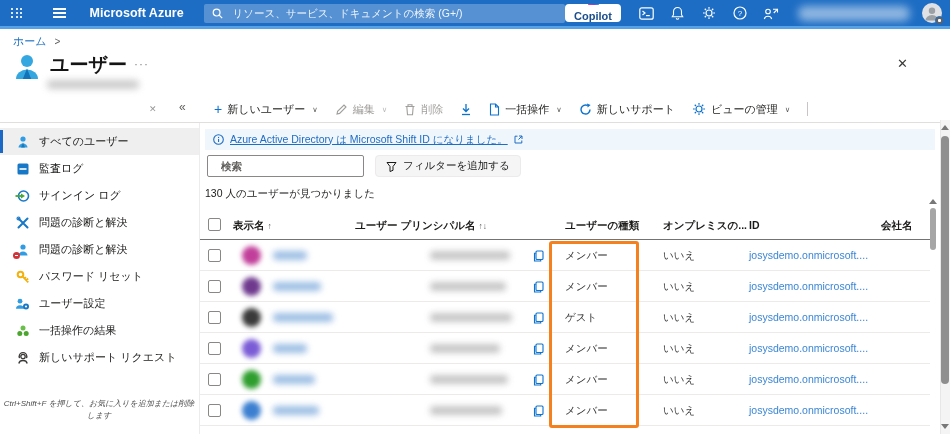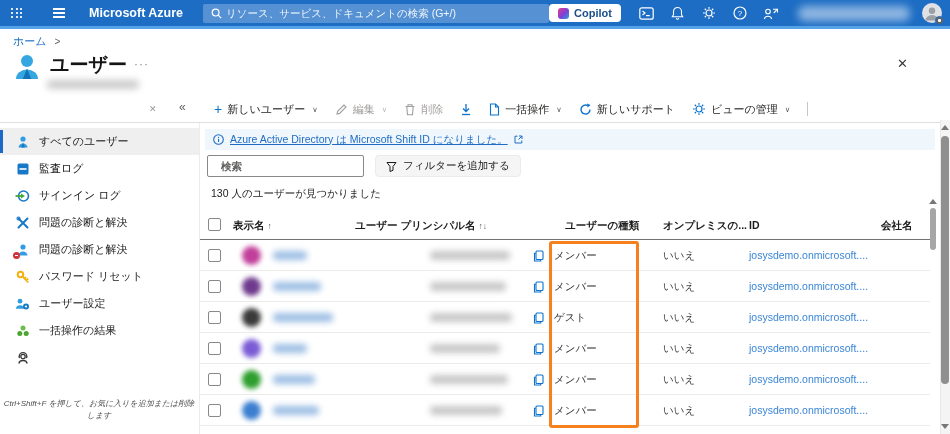--- a/index.html
+++ b/index.html
@@ -12,27 +12,27 @@
   
   .topbar { position:absolute; left:0; top:0; width:950px; height:26px;
     background:#1d6dc4; display:flex; align-items:center; }
   .topbar-strip { position:absolute; left:0; top:26px; width:950px; height:3px; background:#55a3e6; }
   .waffle { margin-left:11px; display:grid; grid-template-columns:repeat(3,3px); grid-gap:1.5px; }
   .waffle i { width:2.2px; height:2.2px; background:rgba(255,255,255,.85); display:block; }
   .hamburger { margin-left:30px; width:13px; display:flex; flex-direction:column; gap:2.5px; }
   .hamburger i { height:1.6px; background:#fff; display:block; }
   .brand { margin-left:24px; font-size:12.5px; font-weight:bold; color:#fff; white-space:nowrap; }
   .gsearch { margin-left:20px; width:372px; height:19px; background:rgba(255,255,255,.25);
-    border-radius:2px; display:flex; align-items:center; gap:4px; padding:0 8px; }
+    border-radius:2px; display:flex; align-items:center; gap:10px; padding:0 8px; }
   .gsearch input { flex:1; background:transparent; border:none; outline:none; color:#fff; font-size:10.5px;
     font-family:inherit; }
   .gsearch input::placeholder { color:rgba(255,255,255,.92); }
   .topbar-right { margin-left:auto; display:flex; align-items:center; margin-right:8px; }
   .copilot { background:#fff; border-radius:4px; height:18px; display:flex; align-items:center;
-    gap:5px; padding:0 9px; font-size:11px; font-weight:bold; color:#1b4e8d; }
+    gap:5px; padding:0 9px; font-size:11px; font-weight:bold; color:#1b4e8d;flex-direction:column; }
   .copilot-logo { width:11px; height:11px; border-radius:3px;
     background:linear-gradient(135deg,#e83a8c 0%,#7b42d9 55%,#2aa5e0 100%); }
   .tb-ic { width:31px; display:flex; justify-content:center; align-items:center; }
   .account-blur { width:112px; height:15px; border-radius:7px; background:rgba(255,255,255,.5);
     filter:blur(4px); margin:0 12px; }
   .avatar { width:20px; height:20px; border-radius:50%; position:relative; }
   .lock-badge { position:absolute; right:-2px; bottom:-2px; width:9px; height:9px; border-radius:50%;
     background:#5f6368; border:1.5px solid #1d6dc4; display:flex; align-items:center; justify-content:center; }
   .lock-badge i { width:3.5px; height:3px; background:#fff; display:block; border-radius:1px; }
 
@@ -78,39 +78,39 @@
   .banner { position:absolute; left:205px; top:129px; width:730px; height:21px; background:#eff6fc;
     display:flex; align-items:center; gap:6px; padding:0 8px; font-size:10.5px; }
   .banner .lnk { color:#1f6cc5; text-decoration:underline; cursor:pointer; }
   .search-box { position:absolute; left:207px; top:155px; width:157px; height:22px;
     border:1px solid #8a8886; border-radius:2px; display:flex; align-items:center; gap:6px; padding:0 7px; background:#fff; }
   .search-box input { flex:1; border:none; outline:none; font-size:10.5px; font-family:inherit; color:#1b1a19;font-weight:bold; }
   .search-box input::placeholder { color:#605e5c; }
   .filter-btn { position:absolute; left:375px; top:155px; height:22px; background:#f5f5f5;
     border:1px solid #eceaea; border-radius:4px; display:flex; align-items:center; gap:6px;
     padding:0 10px; font-size:10.5px; color:#1b1a19; cursor:pointer; white-space:nowrap; }
-  .result-count { position:absolute; left:211px; top:187px; font-size:10.5px; color:#1b1a19; }
+  .result-count { position:absolute; left:205px; top:187px; font-size:10.5px; color:#1b1a19; }
 
   
   .cb { width:13px; height:13px; border:1px solid #8a8886; border-radius:2px; background:#fff; cursor:pointer; }
   .thead { position:absolute; left:200px; top:211px; width:730px; height:29px;
     border-bottom:1px solid #737373; font-size:10.5px; font-weight:bold; color:#1b1a19; }
   .th { position:absolute; top:8px; white-space:nowrap; }
   .sort-g { font-size:8.5px; color:#605e5c; font-weight:normal; margin-left:3px; }
   .trow { position:absolute; left:200px; width:730px; height:31px; border-bottom:1px solid #edebe9; }
   .trow .cb { position:absolute; left:8px; top:9px; }
   .row-avatar { position:absolute; left:42px; top:6px; width:19px; height:19px; border-radius:50%;
     filter:blur(2.5px); }
   .name-blur { position:absolute; left:73px; top:11px; height:9px; border-radius:4px;
     background:#85aede; filter:blur(3px); opacity:.8; cursor:pointer; }
   .upn-blur { position:absolute; left:230px; top:11px; height:9px; border-radius:4px;
     background:#bdbdbd; filter:blur(3px); opacity:.85; }
   .copy-ic { position:absolute; left:333px; top:8px; cursor:pointer; }
   .cell { position:absolute; top:9px; font-size:10.5px; color:#333; white-space:nowrap; }
-  .cell.type { left:354px; }
+  .cell.type { left:365px; }
   .cell.onprem { left:463px; }
   .cell.idlink { left:549px; color:#3b86d6; cursor:pointer; }
 
   .annotation { position:absolute; left:549px; top:241px; width:90px; height:187px;
     border:3px solid #f5801e; border-radius:3px; pointer-events:none; }
 
   
   .tri-up { width:0; height:0; border-left:4px solid transparent; border-right:4px solid transparent;
     border-bottom:5px solid #777; }
   .tri-down { width:0; height:0; border-left:4px solid transparent; border-right:4px solid transparent;
@@ -376,20 +376,21 @@
   <div class="side-item">
     <span class="side-icon">
         <svg width="14" height="14" viewBox="0 0 14 14">
           <circle cx="7" cy="5.5" r="2.2" fill="none" stroke="#3b3a39" stroke-width="1.3"></circle>
           <path d="M2.8 12.5 a4.3 3.8 0 0 1 8.4 0" fill="none" stroke="#3b3a39" stroke-width="1.3"></path>
           <path d="M3.2 5.5 a3.8 3.8 0 0 1 7.6 0" fill="none" stroke="#3b3a39" stroke-width="1.3"></path>
           <rect x="2.6" y="5" width="1.4" height="2.2" rx="0.6" fill="#3b3a39"></rect>
           <rect x="10" y="5" width="1.4" height="2.2" rx="0.6" fill="#3b3a39"></rect>
         </svg>
       </span>
+    <span>新しいサポート リクエスト</span>
   </div>
 </div>
 <div class="fav-hint">Ctrl+Shift+F を押して、お気に入りを追加または削除します</div>
 
 <div class="banner">
   <svg width="11" height="11" viewBox="0 0 11 11">
       <circle cx="5.5" cy="5.5" r="4.8" fill="none" stroke="#1f6cc5" stroke-width="1.1"></circle>
       <rect x="5" y="4.9" width="1.1" height="3.1" fill="#1f6cc5"></rect>
       <rect x="5" y="2.9" width="1.1" height="1.1" fill="#1f6cc5"></rect>
     </svg>

